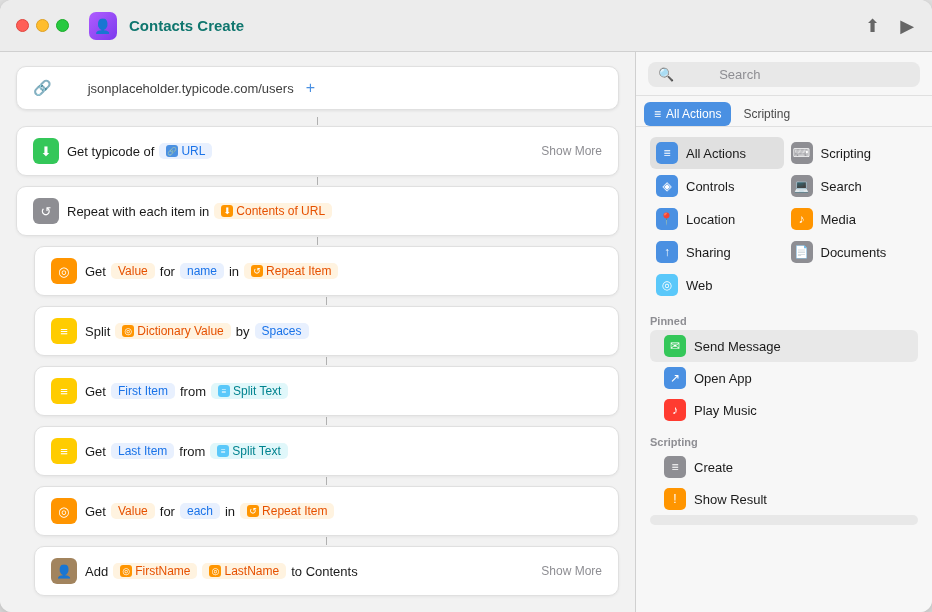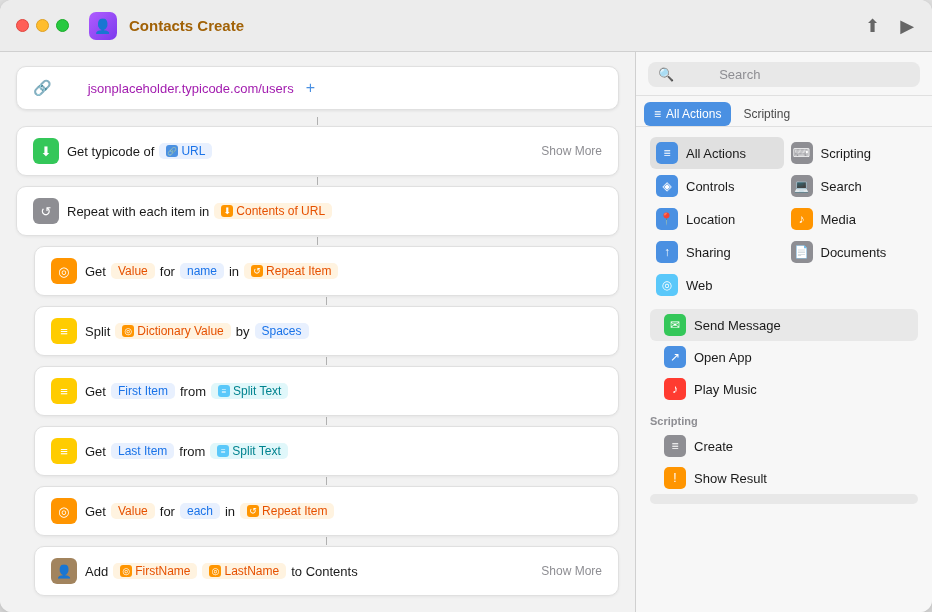--- a/index.html
+++ b/index.html
@@ -58,21 +58,21 @@
       display: flex;
       align-items: center;
       justify-content: center;
       color: white;
       font-size: 14px;
       margin-left: 8px;
     }
     .title-text {
       font-size: 15px;
       font-weight: 600;
-      color: #a16207;
+      color: #0f766e;
     }
     .titlebar-spacer { flex: 1; }
     .titlebar-actions {
       display: flex;
       gap: 16px;
       align-items: center;
     }
     .titlebar-btn {
       color: #666;
       font-size: 18px;
@@ -115,21 +115,21 @@
       border-radius: 10px;
       padding: 12px 16px;
       margin-bottom: 6px;
       display: flex;
       align-items: center;
       gap: 8px;
       box-shadow: 0 1px 3px rgba(0,0,0,0.08);
       border: 1px solid #e0e0e0;
     }
     .url-text {
-      color: #a21caf;
+      color: #404040;
       font-size: 13px;
       font-weight: 500;
       text-decoration: none;
       padding-left: 28px;
     }
     .url-plus {
       color: #4a90e2;
       font-size: 16px;
       margin-left: 4px;
     }
@@ -555,20 +555,21 @@
             </div>
             <div class="action-item">
               <div class="action-icon ai-teal">◎</div>
               <span>Web</span>
             </div>
           </div>
         </div>
 
 
         <div class="actions-category actions-single-list pinned-section">
+          <div class="category-label">Pinned</div>
           <div class="action-item highlighted">
             <div class="action-icon ai-green">✉</div>
             <span>Send Message</span>
           </div>
           <div class="action-item">
             <div class="action-icon ai-blue">↗</div>
             <span>Open App</span>
           </div>
           <div class="action-item">
             <div class="action-icon ai-red">♪</div>

